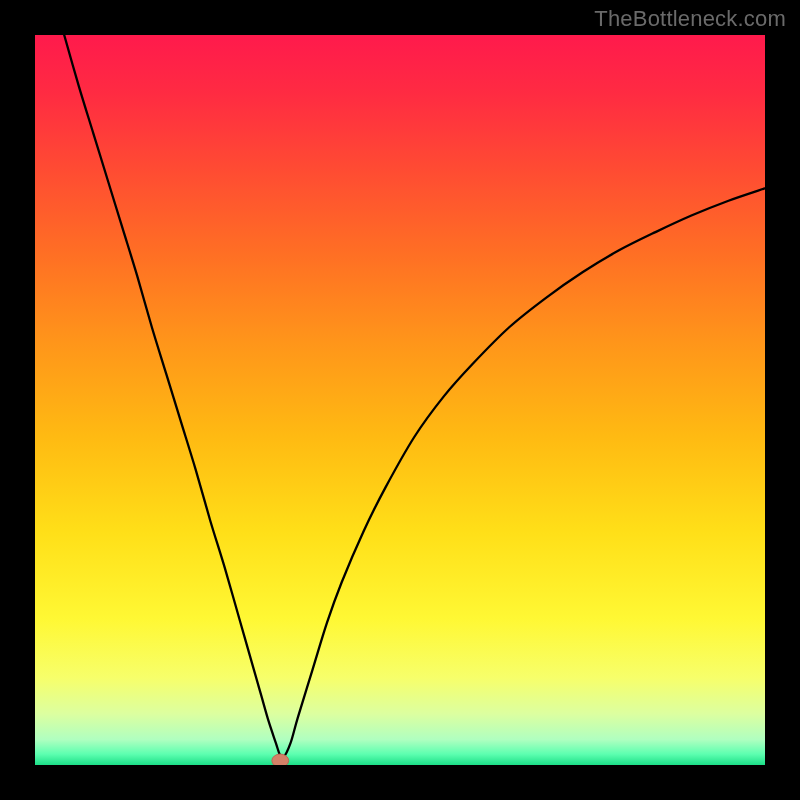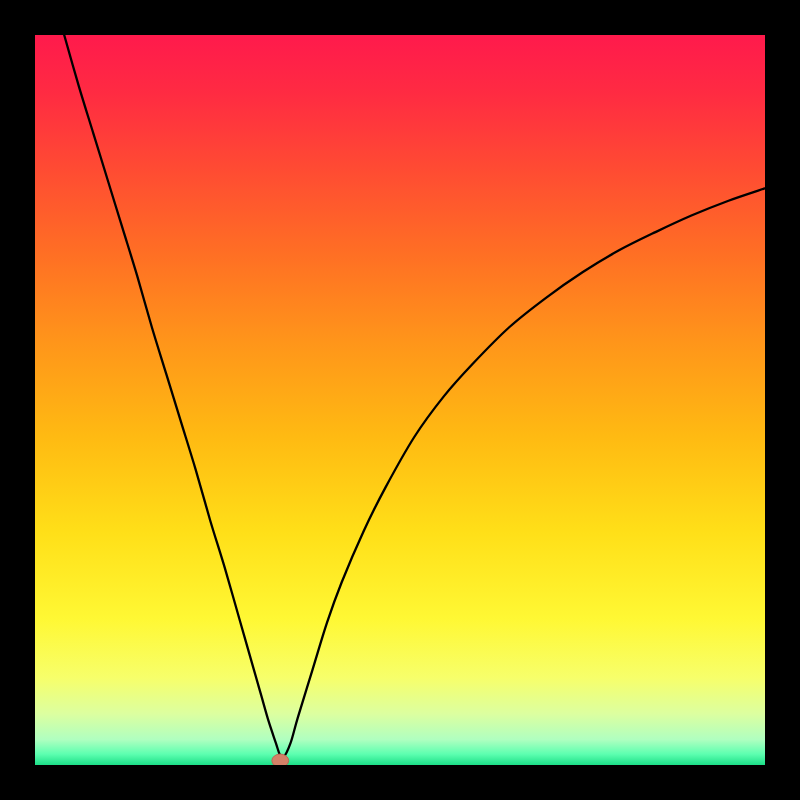--- a/index.html
+++ b/index.html
@@ -58,13 +58,14 @@
             <stop offset="96.5%" stop-color="#b0ffc0"></stop>
             <stop offset="98.5%" stop-color="#5dffb0"></stop>
             <stop offset="100%" stop-color="#1cdf88"></stop>
           </linearGradient>
       </defs>
       <rect id="bg-rect" x="0" y="0" width="730" height="730" fill="url(#bg-grad)"></rect>
       <path id="curve-path" fill="none" stroke-width="2.3" stroke-linejoin="round" stroke-linecap="round" d="M 29.2 0 C 31.535999999999998 8.175999999999986, 39.128 35.331999999999915, 43.8 51.09999999999991 C 48.471999999999994 66.86799999999991, 53.727999999999994 83.36599999999994, 58.4 98.54999999999995 C 63.072 113.73399999999997, 68.328 130.81599999999997, 73 146 C 77.672 161.18400000000003, 82.928 178.26600000000005, 87.6 193.45000000000005 C 92.27199999999999 208.63400000000004, 97.528 225.13199999999998, 102.2 240.89999999999998 C 106.872 256.66799999999995, 112.128 276.23199999999997, 116.8 292 C 121.472 307.76800000000003, 126.72800000000001 324.26599999999996, 131.4 339.45 C 136.072 354.634, 141.328 371.716, 146 386.90000000000003 C 150.672 402.08400000000006, 155.928 418.582, 160.6 434.34999999999997 C 165.272 450.11799999999994, 170.528 469.68199999999996, 175.2 485.45 C 179.87199999999999 501.218, 185.12800000000001 517.132, 189.8 532.9 C 194.472 548.668, 199.728 567.648, 204.4 584 C 209.072 600.352, 215.496 622.836, 219 635.1 C 222.504 647.364, 223.964 652.4739999999999, 226.3 660.65 C 228.63600000000002 668.826, 231.26399999999998 678.6080000000001, 233.6 686.2 C 235.936 693.792, 239.148 702.844, 240.9 708.1 C 242.65200000000002 713.356, 243.382 716.7139999999999, 244.55 719.05 C 245.71800000000002 721.386, 246.44800000000004 724.452, 248.20000000000002 722.7 C 249.952 720.9480000000001, 253.16399999999996 714.524, 255.49999999999997 708.1 C 257.83599999999996 701.676, 259.296 694.2299999999999, 262.8 682.55 C 266.30400000000003 670.87, 272.72799999999995 650.284, 277.4 635.1 C 282.072 619.916, 287.328 601.6659999999999, 292 587.65 C 296.672 573.634, 300.76 562.1, 306.59999999999997 547.5 C 312.43999999999994 532.9, 321.492 511.58399999999995, 328.5 496.4 C 335.508 481.216, 342.224 467.784, 350.4 452.6 C 358.57599999999996 437.41600000000005, 370.25600000000003 416.1, 379.6 401.5 C 388.944 386.9, 399.456 373.03000000000003, 408.8 361.35 C 418.144 349.67, 427.488 339.59599999999995, 438 328.49999999999994 C 448.512 317.40399999999994, 462.82 302.512, 474.5 292 C 486.18 281.488, 499.31999999999994 271.56, 510.99999999999994 262.8 C 522.68 254.04, 535.8199999999999 244.84199999999993, 547.5 237.24999999999994 C 559.1800000000001 229.65799999999996, 572.32 221.774, 584 215.35000000000002 C 595.68 208.92600000000004, 608.82 202.70640000000003, 620.5 197.10000000000002 C 632.18 191.49360000000001, 645.32 185.33239999999995, 657 180.30999999999995 C 668.68 175.28759999999994, 681.82 170.03160000000003, 693.5 165.71000000000004 C 705.18 161.38840000000005, 724.16 155.28559999999996, 730 153.29999999999995" stroke="#000000"></path>
       <ellipse id="min-marker" cx="245.28" cy="725.62" rx="8.395" ry="6.5481" fill="#d38168" stroke="#bb6b53" stroke-width="1"></ellipse>
     </svg>
   </div>
+  <div id="watermark">TheBottleneck.com</div>
 </div>
 
 </body></html>

